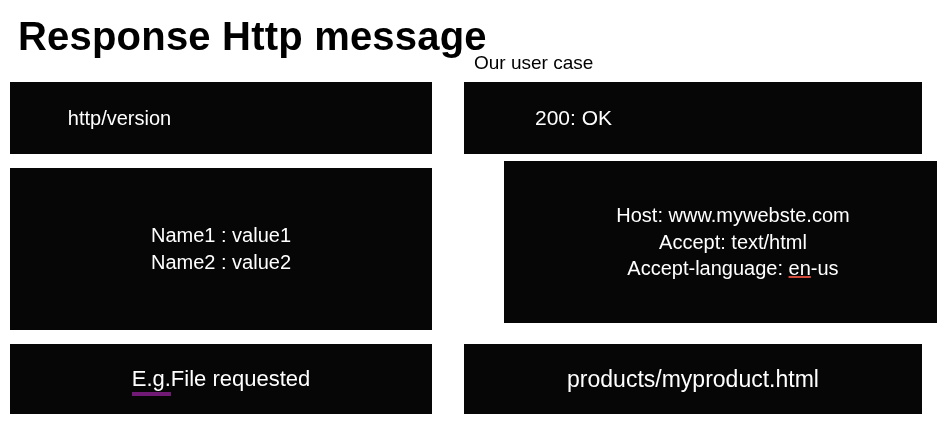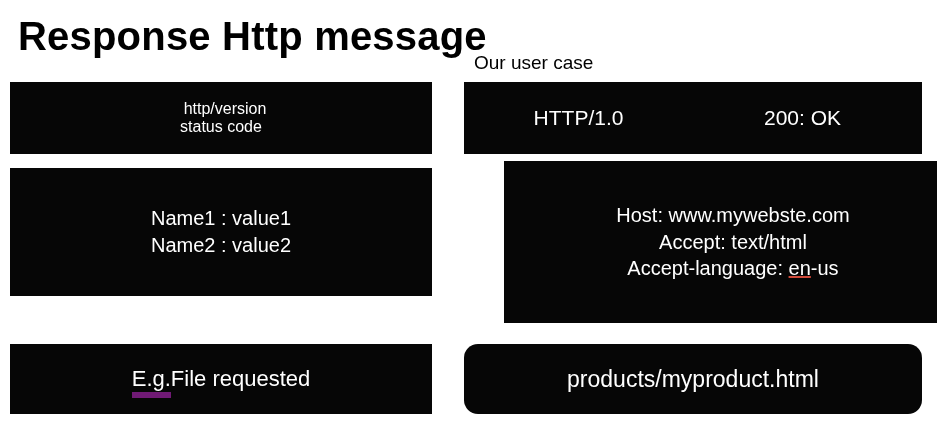--- a/index.html
+++ b/index.html
@@ -40,53 +40,53 @@
     align-items: center;
     justify-content: center;
     box-sizing: border-box;
     text-align: center;
   }
   
   #left-status-block {
     left: 10px;  top: 82px;  width: 422px; height: 72px;
   }
   #left-headers-block {
-    left: 10px;  top: 168px; width: 422px; height: 128px;
+    left: 10px;  top: 168px; width: 422px; height: 162px;
   }
   #left-body-block {
     left: 10px;  top: 344px; width: 422px; height: 70px;
   }
   
   #right-status-block {
     left: 464px; top: 82px;  width: 458px; height: 72px;
   }
   #right-headers-block {
     left: 464px; top: 161px; width: 458px; height: 162px; margin-left: 40px;
   }
   #right-body-block {
-    left: 464px; top: 344px; width: 458px; height: 70px; border-radius: 14px;
+    left: 464px; top: 344px; width: 458px; height: 70px;
   }
   .status-row {
     display: flex;
     width: 100%;
     align-items: center;
     font-size: 21px;
   }
   .status-row .cell-left {
     flex: 0 0 50%;
     text-align: center;
     padding-left: 8px;
     box-sizing: border-box;
   }
   .status-row .cell-right {
     flex: 0 0 50%;
     text-align: center;
     box-sizing: border-box;
   }
-  #left-status-block .status-row { font-size: 16px; flex-direction: column; }
+  #left-status-block .status-row { font-size: 20px; }
   #right-status-block .status-row { font-size: 21px; }
   #right-status-block .cell-left { padding-left: 0; text-align: center; }
   #right-status-block .cell-right { text-align: center; padding-right: 10px; }
   .hdr-lines {
     line-height: 1.33;
     font-size: 20px;
   }
   #left-headers-block .hdr-lines {
     text-align: left;
     font-size: 20px;
@@ -98,53 +98,51 @@
   .body-text {
     font-size: 23px;
   }
   #left-body-block .body-text { font-size: 22px; }
   .underline-red {
     text-decoration: underline;
     text-decoration-color: #d04a3a;
     text-decoration-style: solid;
   }
   .underline-blue {
-    border-bottom: 6px solid #701a75;
+    border-bottom: 4px solid #701a75;
     padding-bottom: 1px;
   }
 </style>
 </head>
 <body>
 
 <div class="page-title">Response Http message</div>
 <div class="subtitle">Our user case</div>
 
 <div class="blk" id="left-status-block">
   <div class="status-row">
     <span class="cell-left">http/version</span>
-    <span class="cell-right">status code</span>
   </div>
 </div>
 
 <div class="blk" id="left-headers-block">
   <div class="hdr-lines">
     <div>Name1 : value1</div>
     <div>Name2 : value2</div>
   </div>
 </div>
 
 <div class="blk" id="left-body-block">
   <div class="body-text">
     <span class="underline-blue">E.g.</span><span>File requested</span>
   </div>
 </div>
 
 <div class="blk" id="right-status-block">
   <div class="status-row">
-    <span class="cell-left">HTTP/1.0</span>
     <span class="cell-right">200: OK</span>
   </div>
 </div>
 
 <div class="blk" id="right-headers-block">
   <div class="hdr-lines">
     <div>Host: www.mywebste.com</div>
     <div>Accept: text/html</div>
     <div><span>Accept-language: </span><span class="underline-red">en</span><span>-us</span></div>
   </div>

